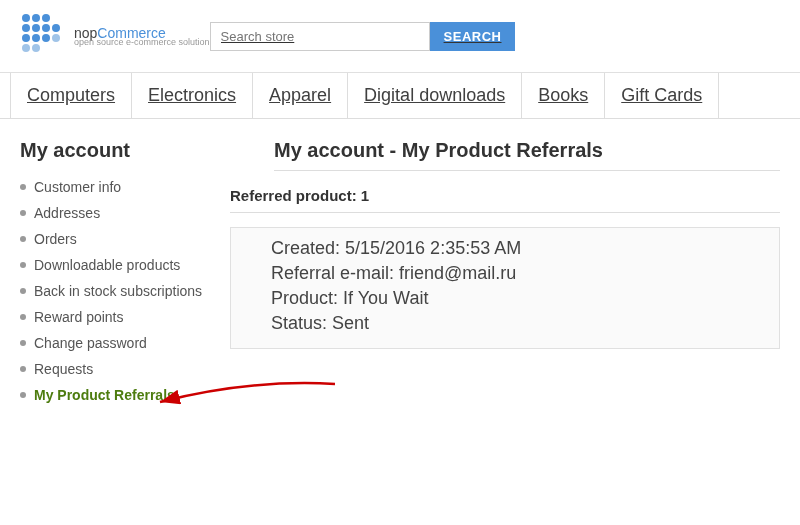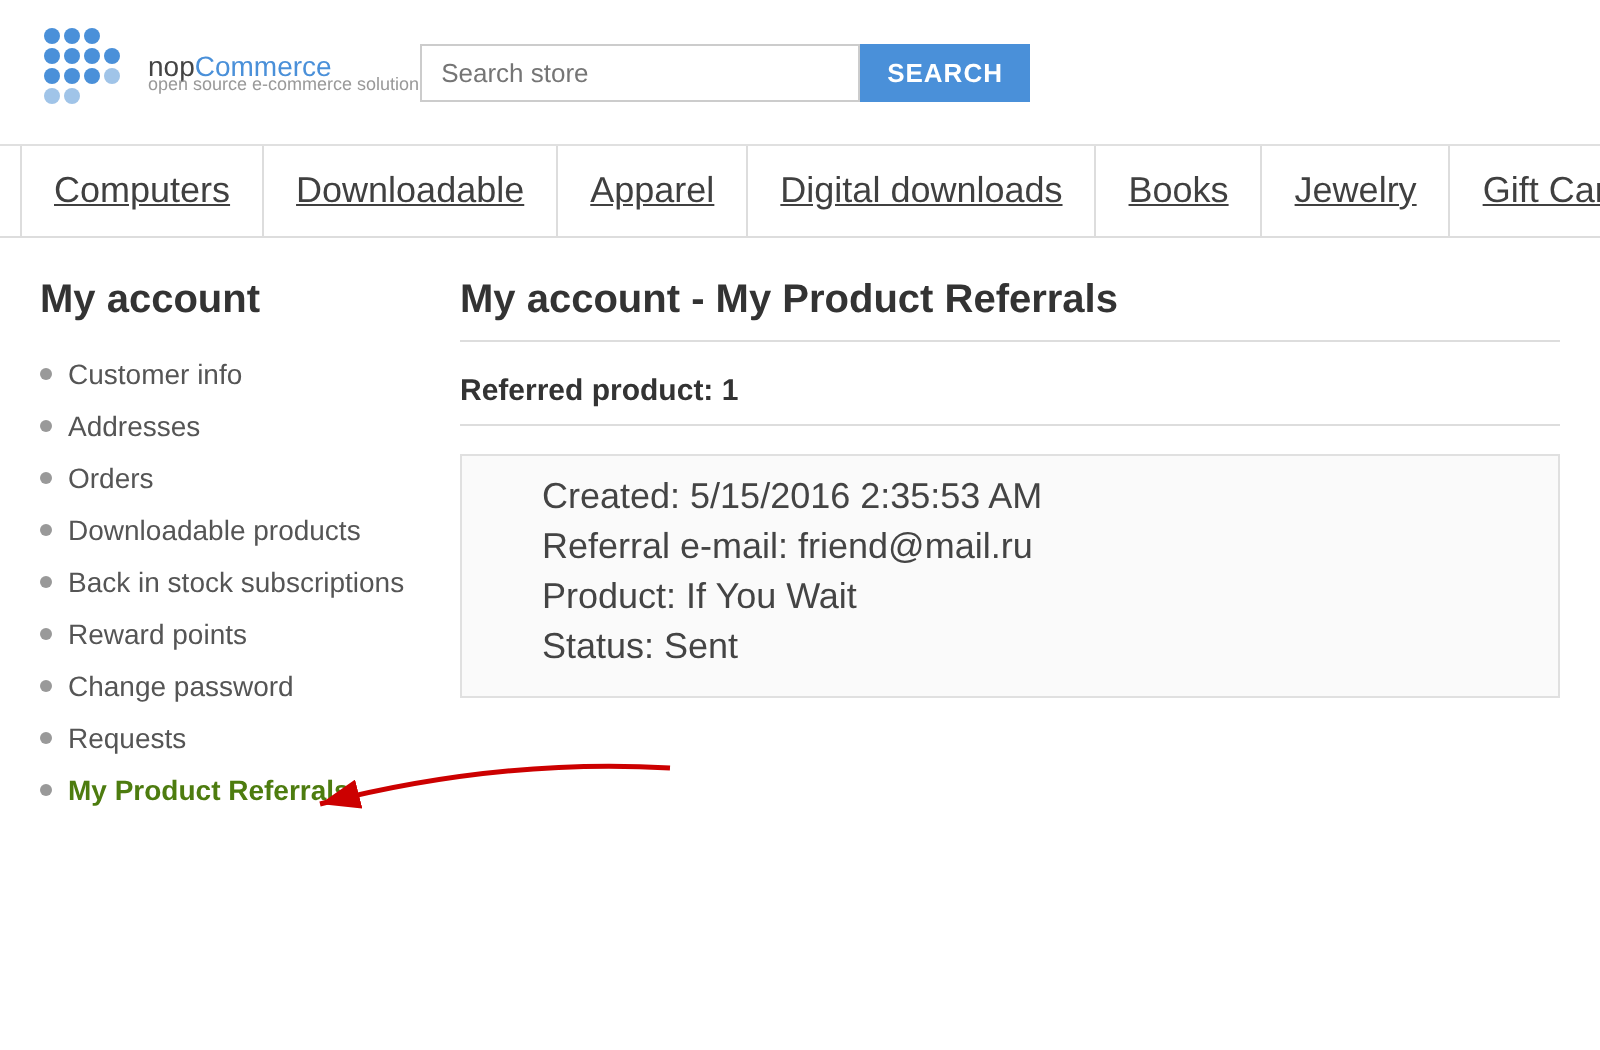--- a/index.html
+++ b/index.html
@@ -25,20 +25,21 @@
     .logo-commerce { color: #4a90d9; }
     .logo-sub {
       font-size: 9px;
       color: #999;
       display: block;
       margin-top: -4px;
     }
     .search-area {
       display: flex;
       align-items: center;
+      text-decoration: underline;
     }
     .search-input {
       border: 1px solid #ccc;
       padding: 6px 10px;
       width: 220px;
       font-size: 13px;
       outline: none;
       color: #999;
     }
     .search-button {
@@ -111,20 +112,21 @@
     .content {
       flex: 1;
     }
     .content-title {
       font-size: 20px;
       font-weight: bold;
       color: #333;
       margin-bottom: 16px;
       padding-bottom: 8px;
       border-bottom: 1px solid #ddd;
+      margin-left: 44px;
     }
     .referred-heading {
       font-size: 15px;
       font-weight: bold;
       color: #333;
       margin-bottom: 14px;
       padding-bottom: 8px;
       border-bottom: 1px solid #ddd;
     }
     .referral-box {
@@ -169,25 +171,24 @@
     </div>
   </div>
   <div class="search-area">
     <input class="search-input" type="text" placeholder="Search store" style="">
     <button class="search-button">SEARCH</button>
   </div>
 </div>
 
 <nav class="nav-bar">
   <div class="nav-item">Computers</div>
-  <div class="nav-item">Downloadable</div>
+  <div class="nav-item">Electronics</div>
   <div class="nav-item">Apparel</div>
   <div class="nav-item">Digital downloads</div>
   <div class="nav-item">Books</div>
-  <div class="nav-item">Jewelry</div>
   <div class="nav-item">Gift Cards</div>
 </nav>
 
 <div class="main-container">
 
   <aside class="sidebar">
     <div class="sidebar-title">My account</div>
 
     <div class="sidebar-item">
       <span class="bullet"></span>

